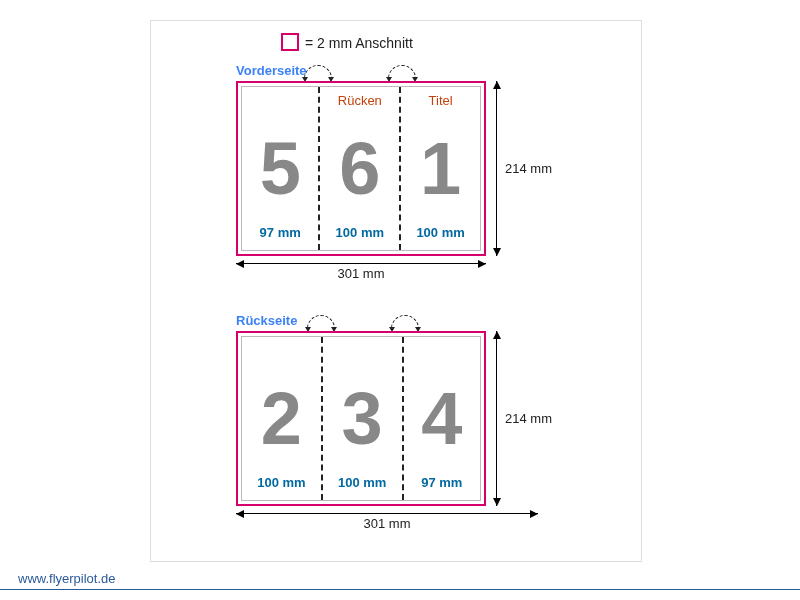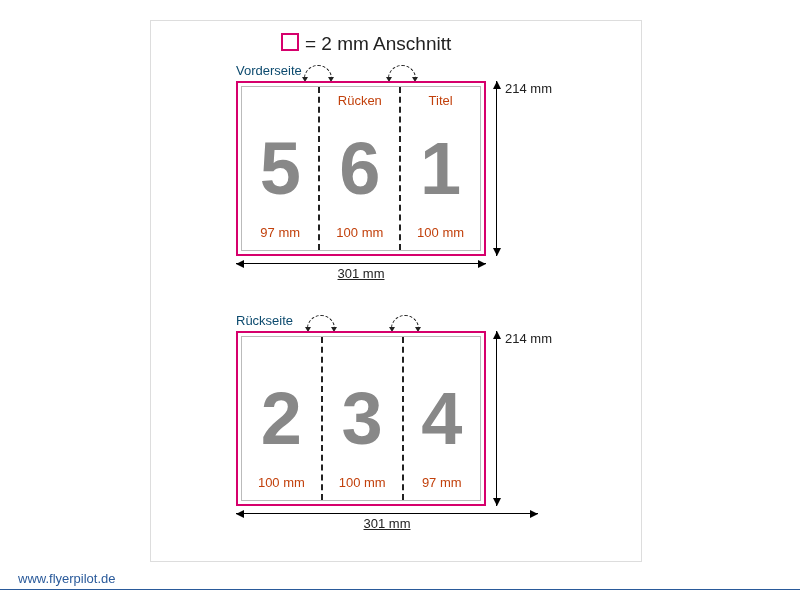--- a/index.html
+++ b/index.html
@@ -18,38 +18,39 @@
     width: 490px;
     height: 540px;
     border: 1px solid #ddd;
     background: #fff;
   }
   .legend {
     position: absolute;
     left: 130px;
     top: 12px;
     display: flex;
-    align-items: flex-start;
-    font-size: 19px;
+    align-items: flex-end;
+    font-size: 14px;
     color: #222;
   }
   .legend-box {
     width: 14px;
     height: 14px;
     border: 2px solid #d6006c;
     background: #fff;
     margin-right: 6px;
   }
   .block {
     position: absolute;
   }
   .block-label {
     position: absolute;
     font-size: 13px;
-    color: #0c4a6e;
+    color: #3b82f6;
+    font-weight: bold;
   }
   .sheet {
     position: relative;
     border: 2px solid #d6006c;
     background: #fff;
     box-sizing: border-box;
     padding: 3px;
   }
   .sheet-inner {
     position: relative;
@@ -78,22 +79,22 @@
   .panel-num {
     font-size: 74px;
     font-weight: 600;
     color: #888;
     line-height: 1;
   }
   .panel-dim {
     position: absolute;
     bottom: 10px;
     font-size: 13px;
-    font-weight: 400;
-    color: #c2410c;
+    font-weight: 700;
+    color: #0369a1;
   }
   
   .w-dim {
     position: absolute;
     left: 0;
     width: 100%;
     display: flex;
     flex-direction: column;
     align-items: center;
   }
@@ -111,29 +112,28 @@
     height: 0;
     border-top: 4px solid transparent;
     border-bottom: 4px solid transparent;
   }
   .w-line::before { left: 0; border-right: 8px solid #000; }
   .w-line::after { right: 0; border-left: 8px solid #000; }
   .w-text {
     font-size: 13px;
     color: #222;
     margin-top: 2px;
-    text-decoration: underline;
   }
   
   .h-dim {
     position: absolute;
     top: 0;
     height: 100%;
     display: flex;
-    align-items: flex-start;
+    align-items: center;
   }
   .h-line {
     position: relative;
     width: 0;
     height: 100%;
     border-left: 1px solid #000;
   }
   .h-line::before, .h-line::after {
     content: "";
     position: absolute;

